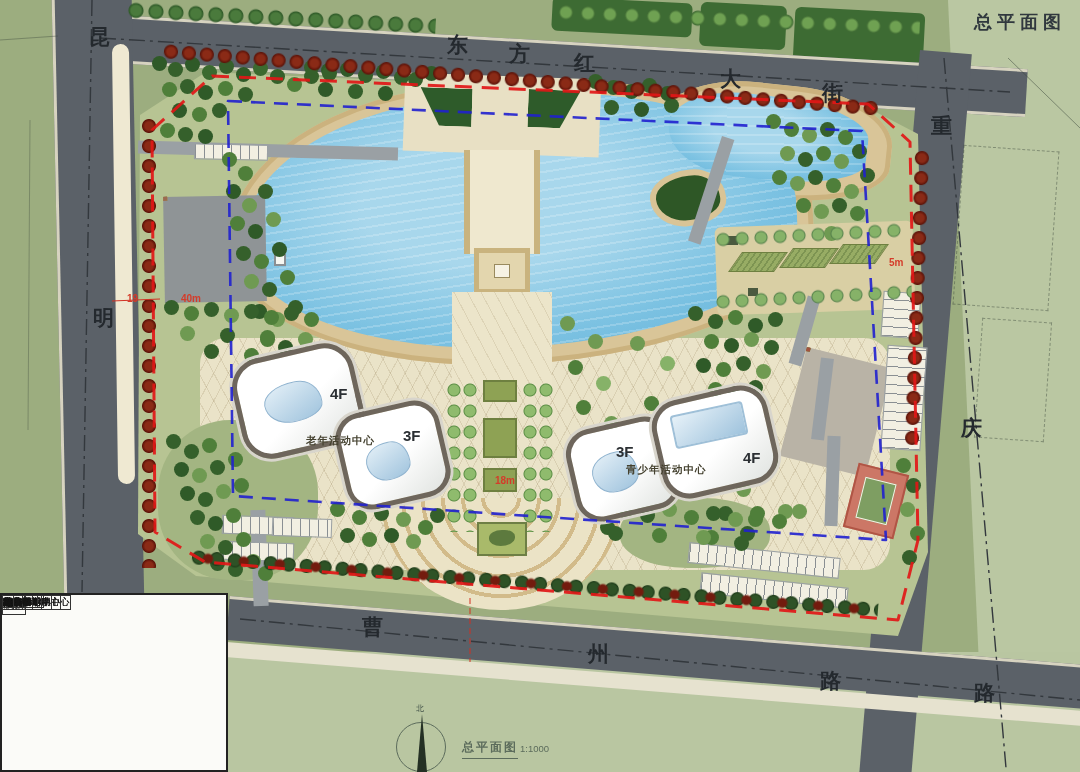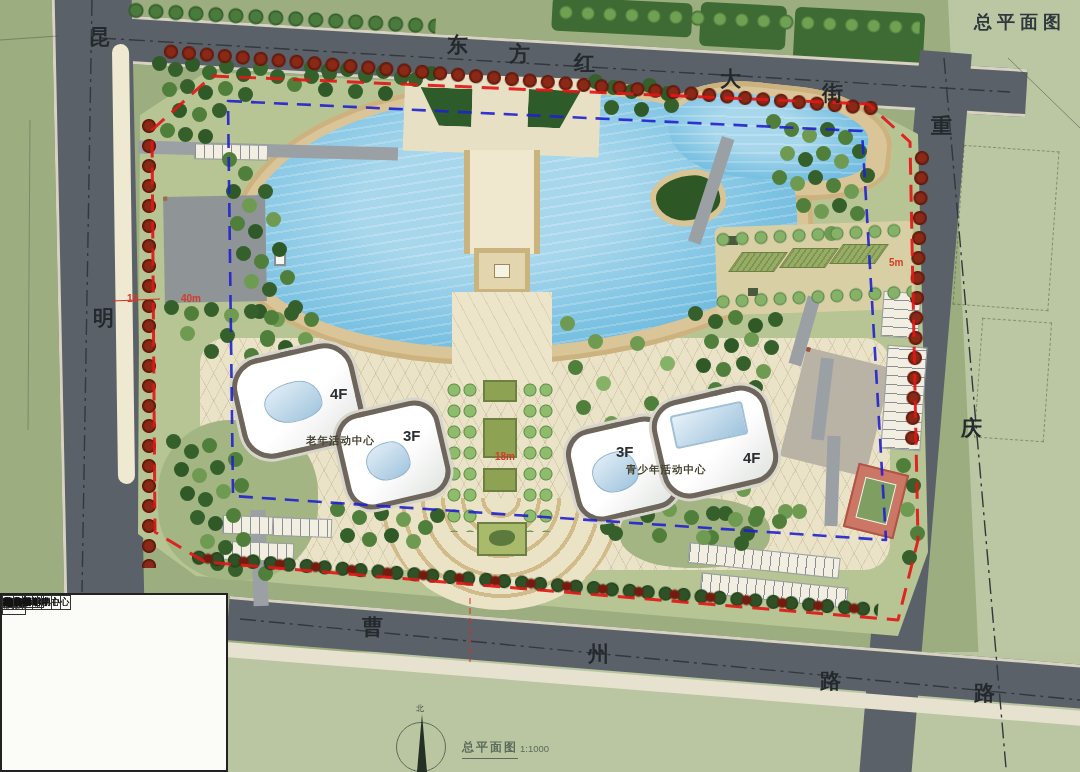--- a/index.html
+++ b/index.html
@@ -272,21 +272,21 @@
 
   <span class="floor" style="left:330px;top:386px">4F</span>
   <span class="floor" style="left:403px;top:428px">3F</span>
   <span class="bname" style="left:306px;top:434px">老年活动中心</span>
   <span class="floor" style="left:616px;top:444px">3F</span>
   <span class="bname" style="left:626px;top:463px">青少年活动中心</span>
   <span class="floor" style="left:743px;top:450px">4F</span>
 
   <span class="dim" style="left:127px;top:294px">19</span>
   <span class="dim" style="left:181px;top:294px">40m</span>
-  <span class="dim" style="left:495px;top:452px">18m</span>
+  <span class="dim" style="left:495px;top:476px">18m</span>
   <span class="dim" style="left:889px;top:258px">5m</span>
 
   <span class="corner-title">总平面图</span>
   <div class="north-c"></div>
   <div class="needle"></div>
   <span class="north-n">北</span>
   <span class="caption-t">总平面图</span>
   <span class="caption-s">1:1000</span>
 
   <div class="tblwrap">

